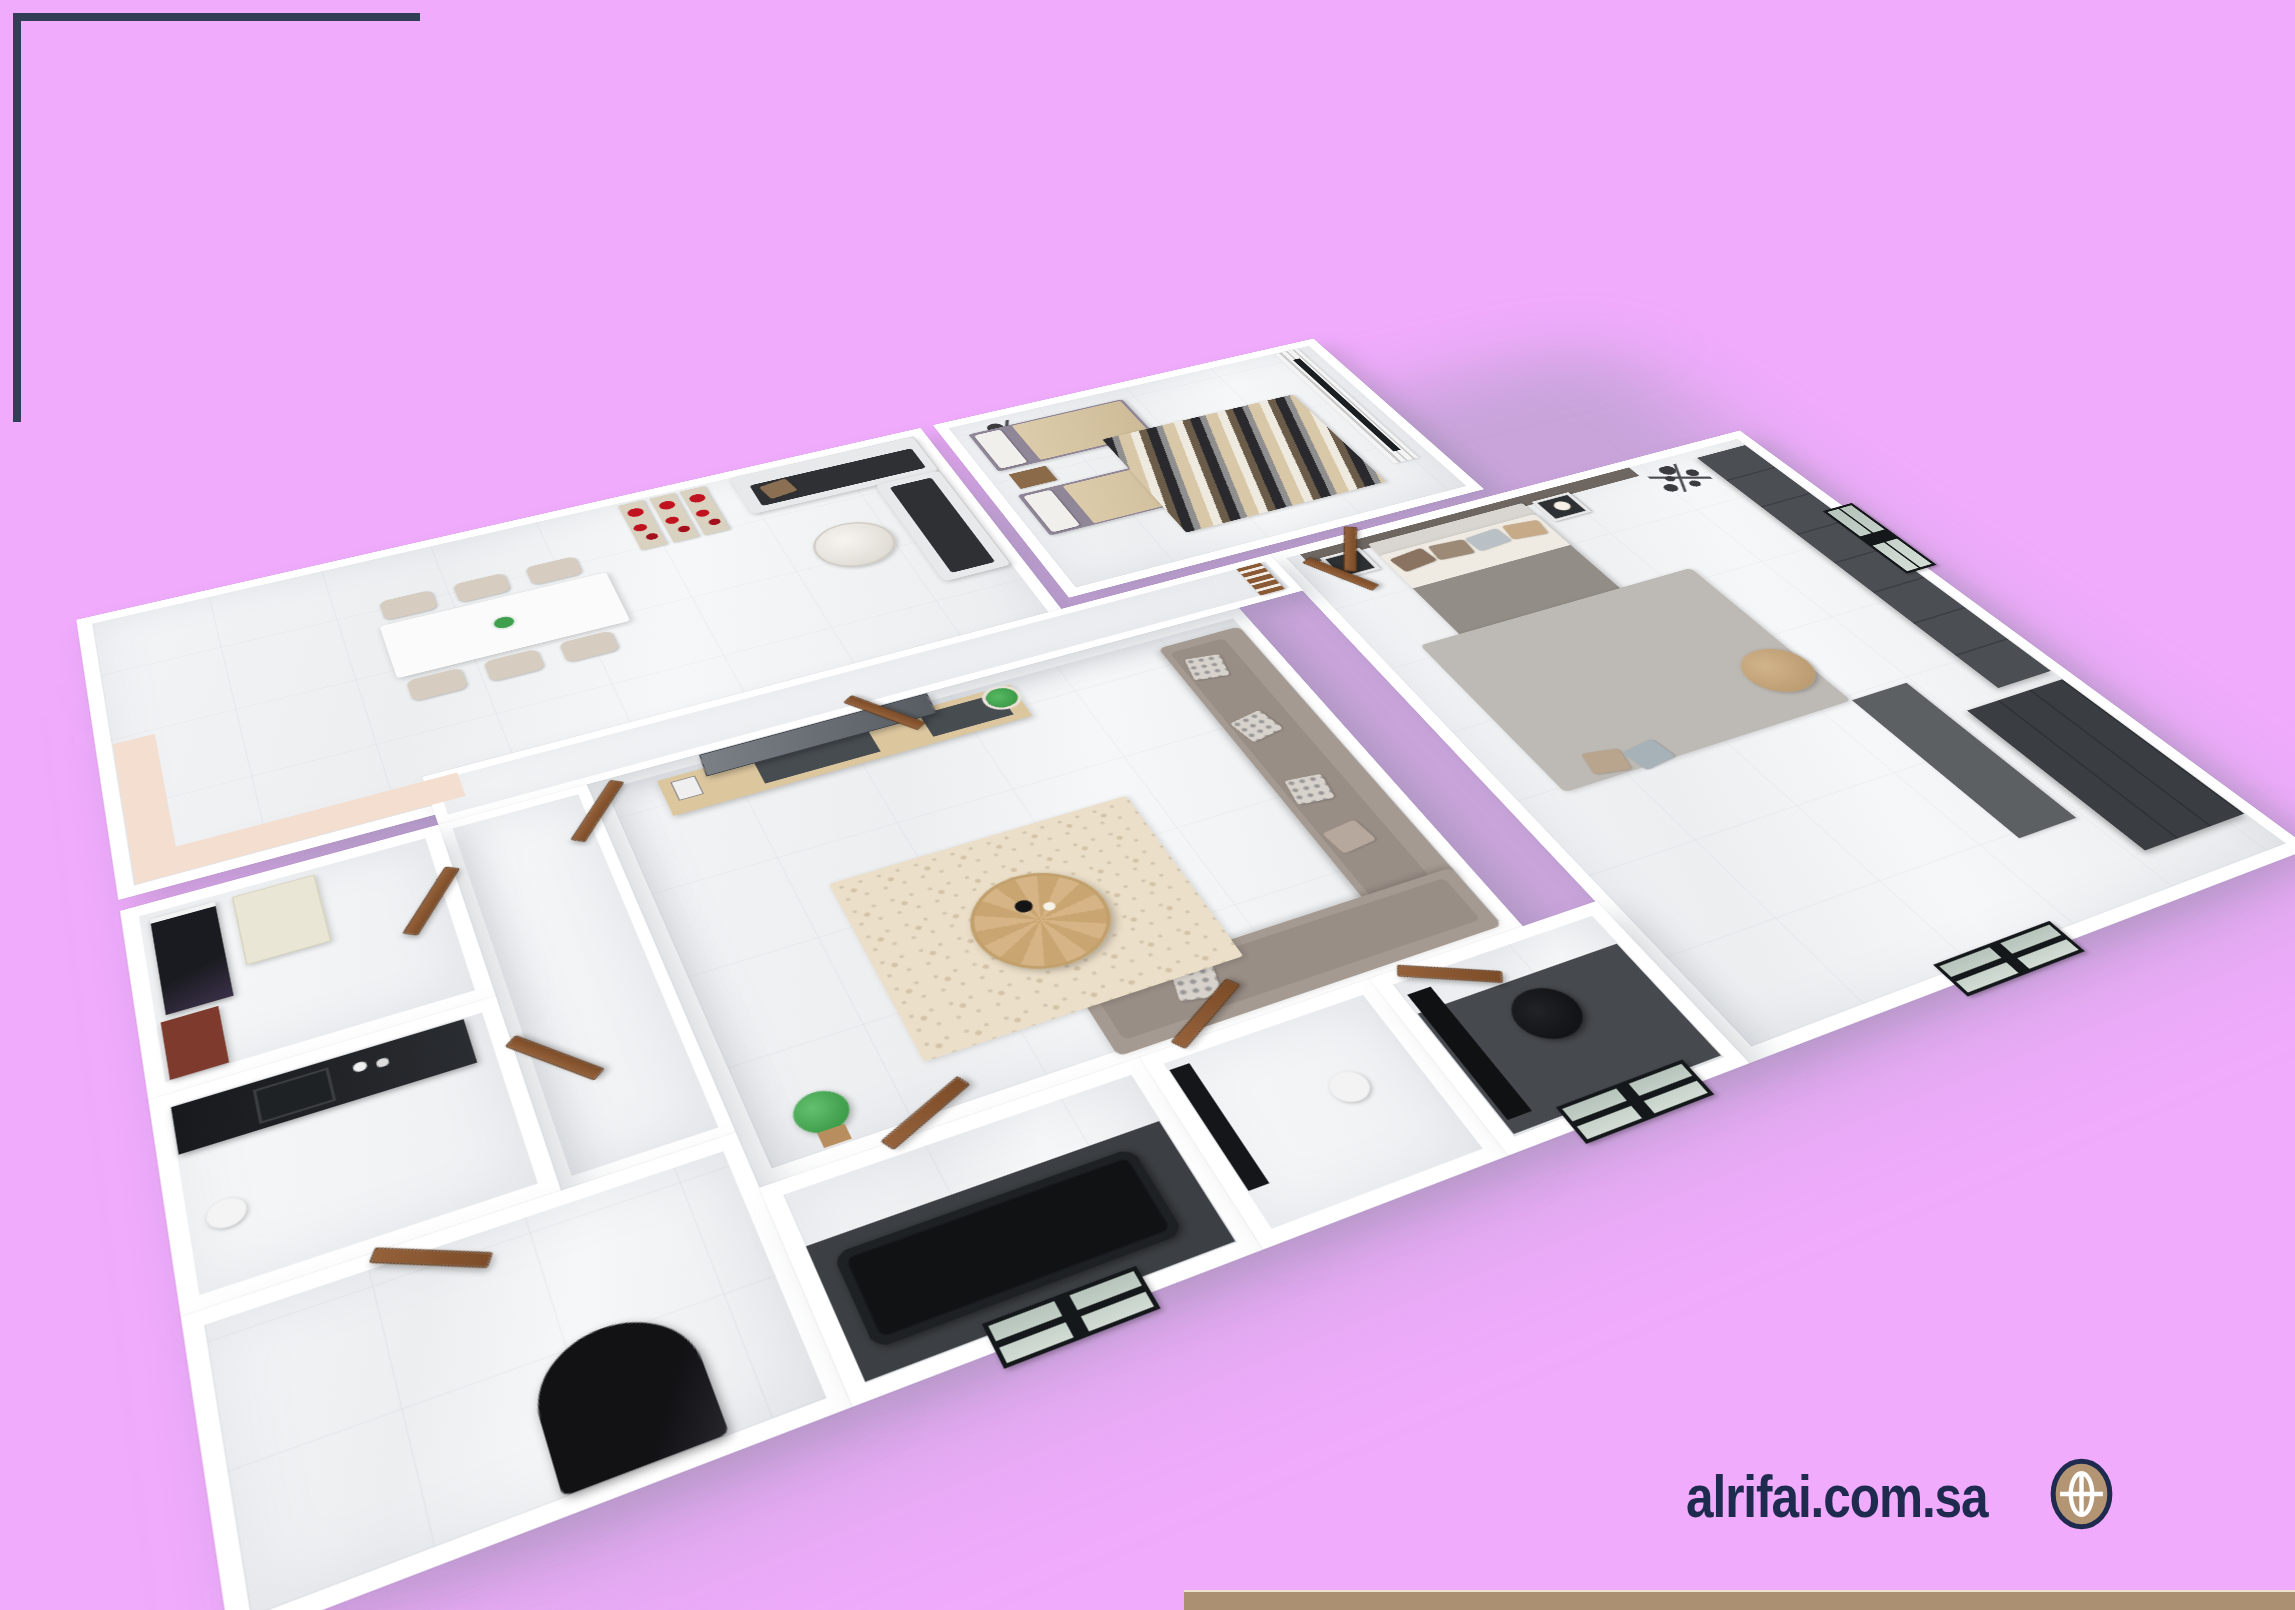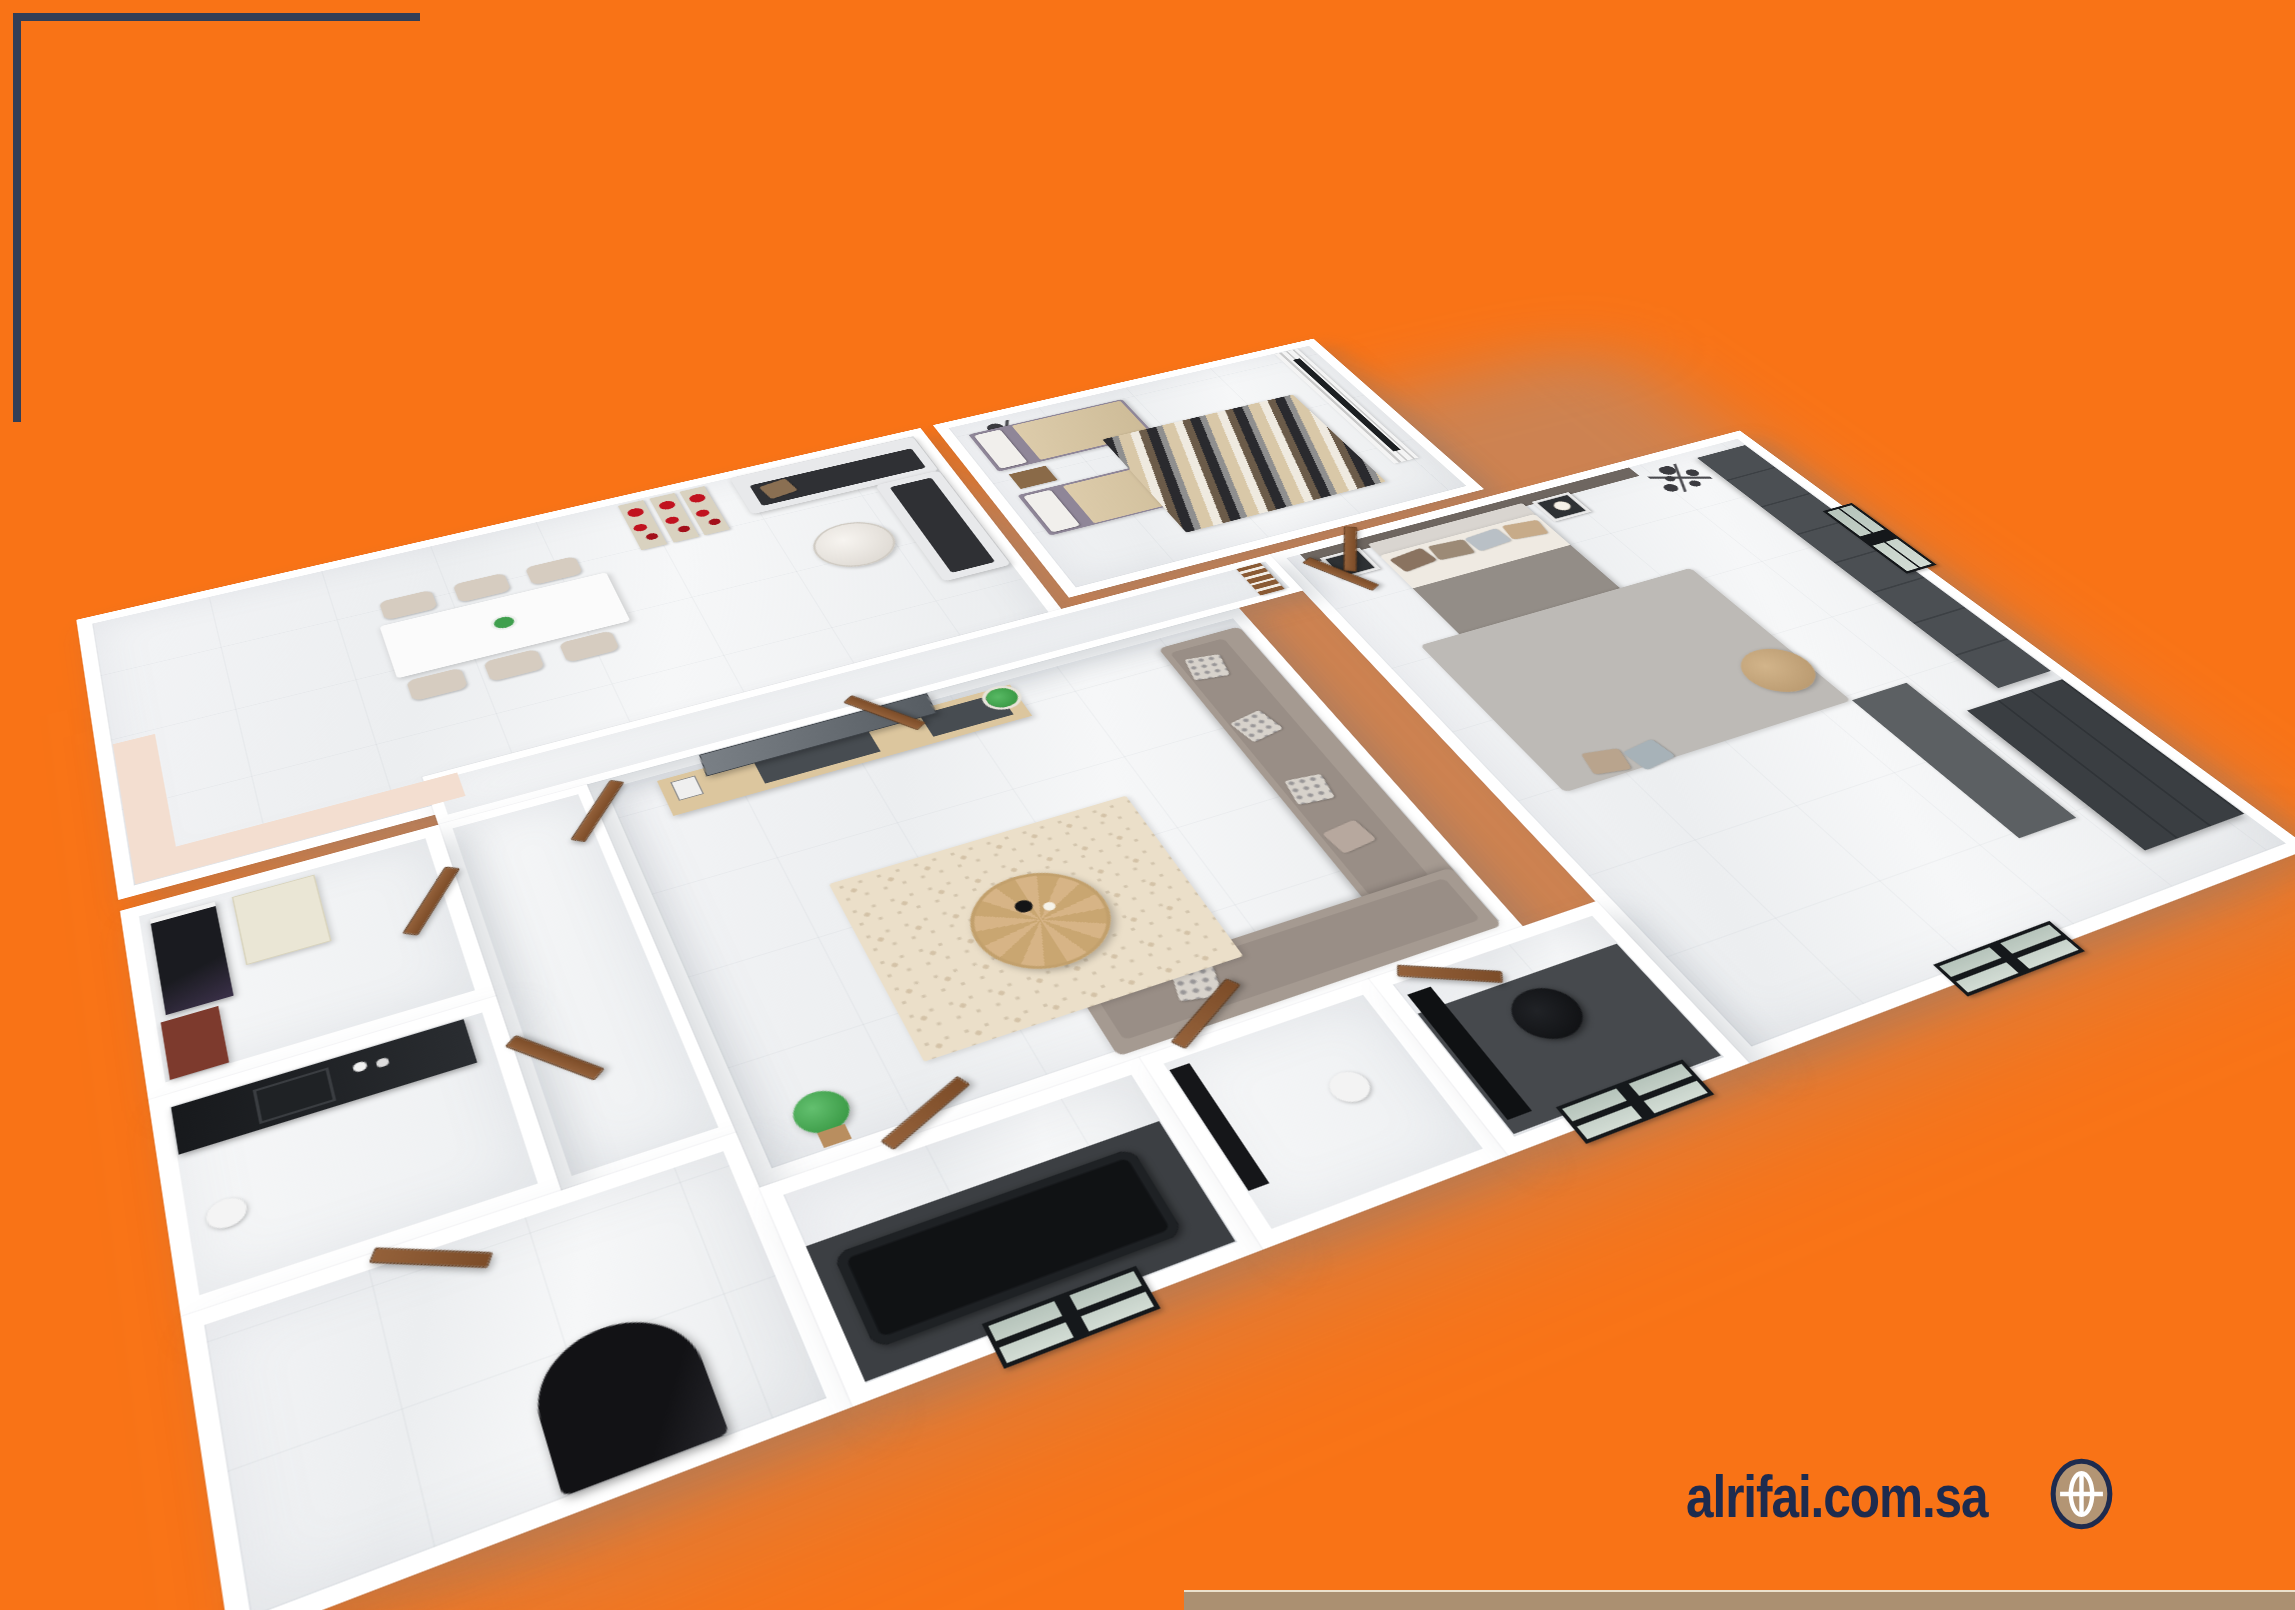--- a/index.html
+++ b/index.html
@@ -1,16 +1,16 @@
 <!DOCTYPE html>
 <html style="--navy: #1e2b4e; --bracket: #323e56; --tan: #ab9071;font-size:10.2px"><head>
 <meta charset="utf-8">
 <style>
   html,body{margin:0;padding:0;background:#fff;}
-  .canvas{position:relative;width:2295px;height:1610px;background:#f97316;overflow:hidden;
+  .canvas{position:relative;width:2295px;height:1610px;background:#f0abfc;overflow:hidden;
           font-family:"Liberation Sans", sans-serif;}
   .f{position:absolute;}
   
   .bracket{position:absolute;left:12.8px;top:12.8px;width:399px;height:401px;
            border-left:8.3px solid var(--bracket,#323e56);border-top:8.3px solid var(--bracket,#323e56);}
   
   .bottom-bar{position:absolute;left:1184px;top:1590px;width:1112px;height:20.4px;
               background:var(--tan,#ab9071);border-top:2.6px solid #ece1cc;}
   
   .brand{position:absolute;left:1686px;top:1465px;height:64px;display:flex;align-items:center;}

